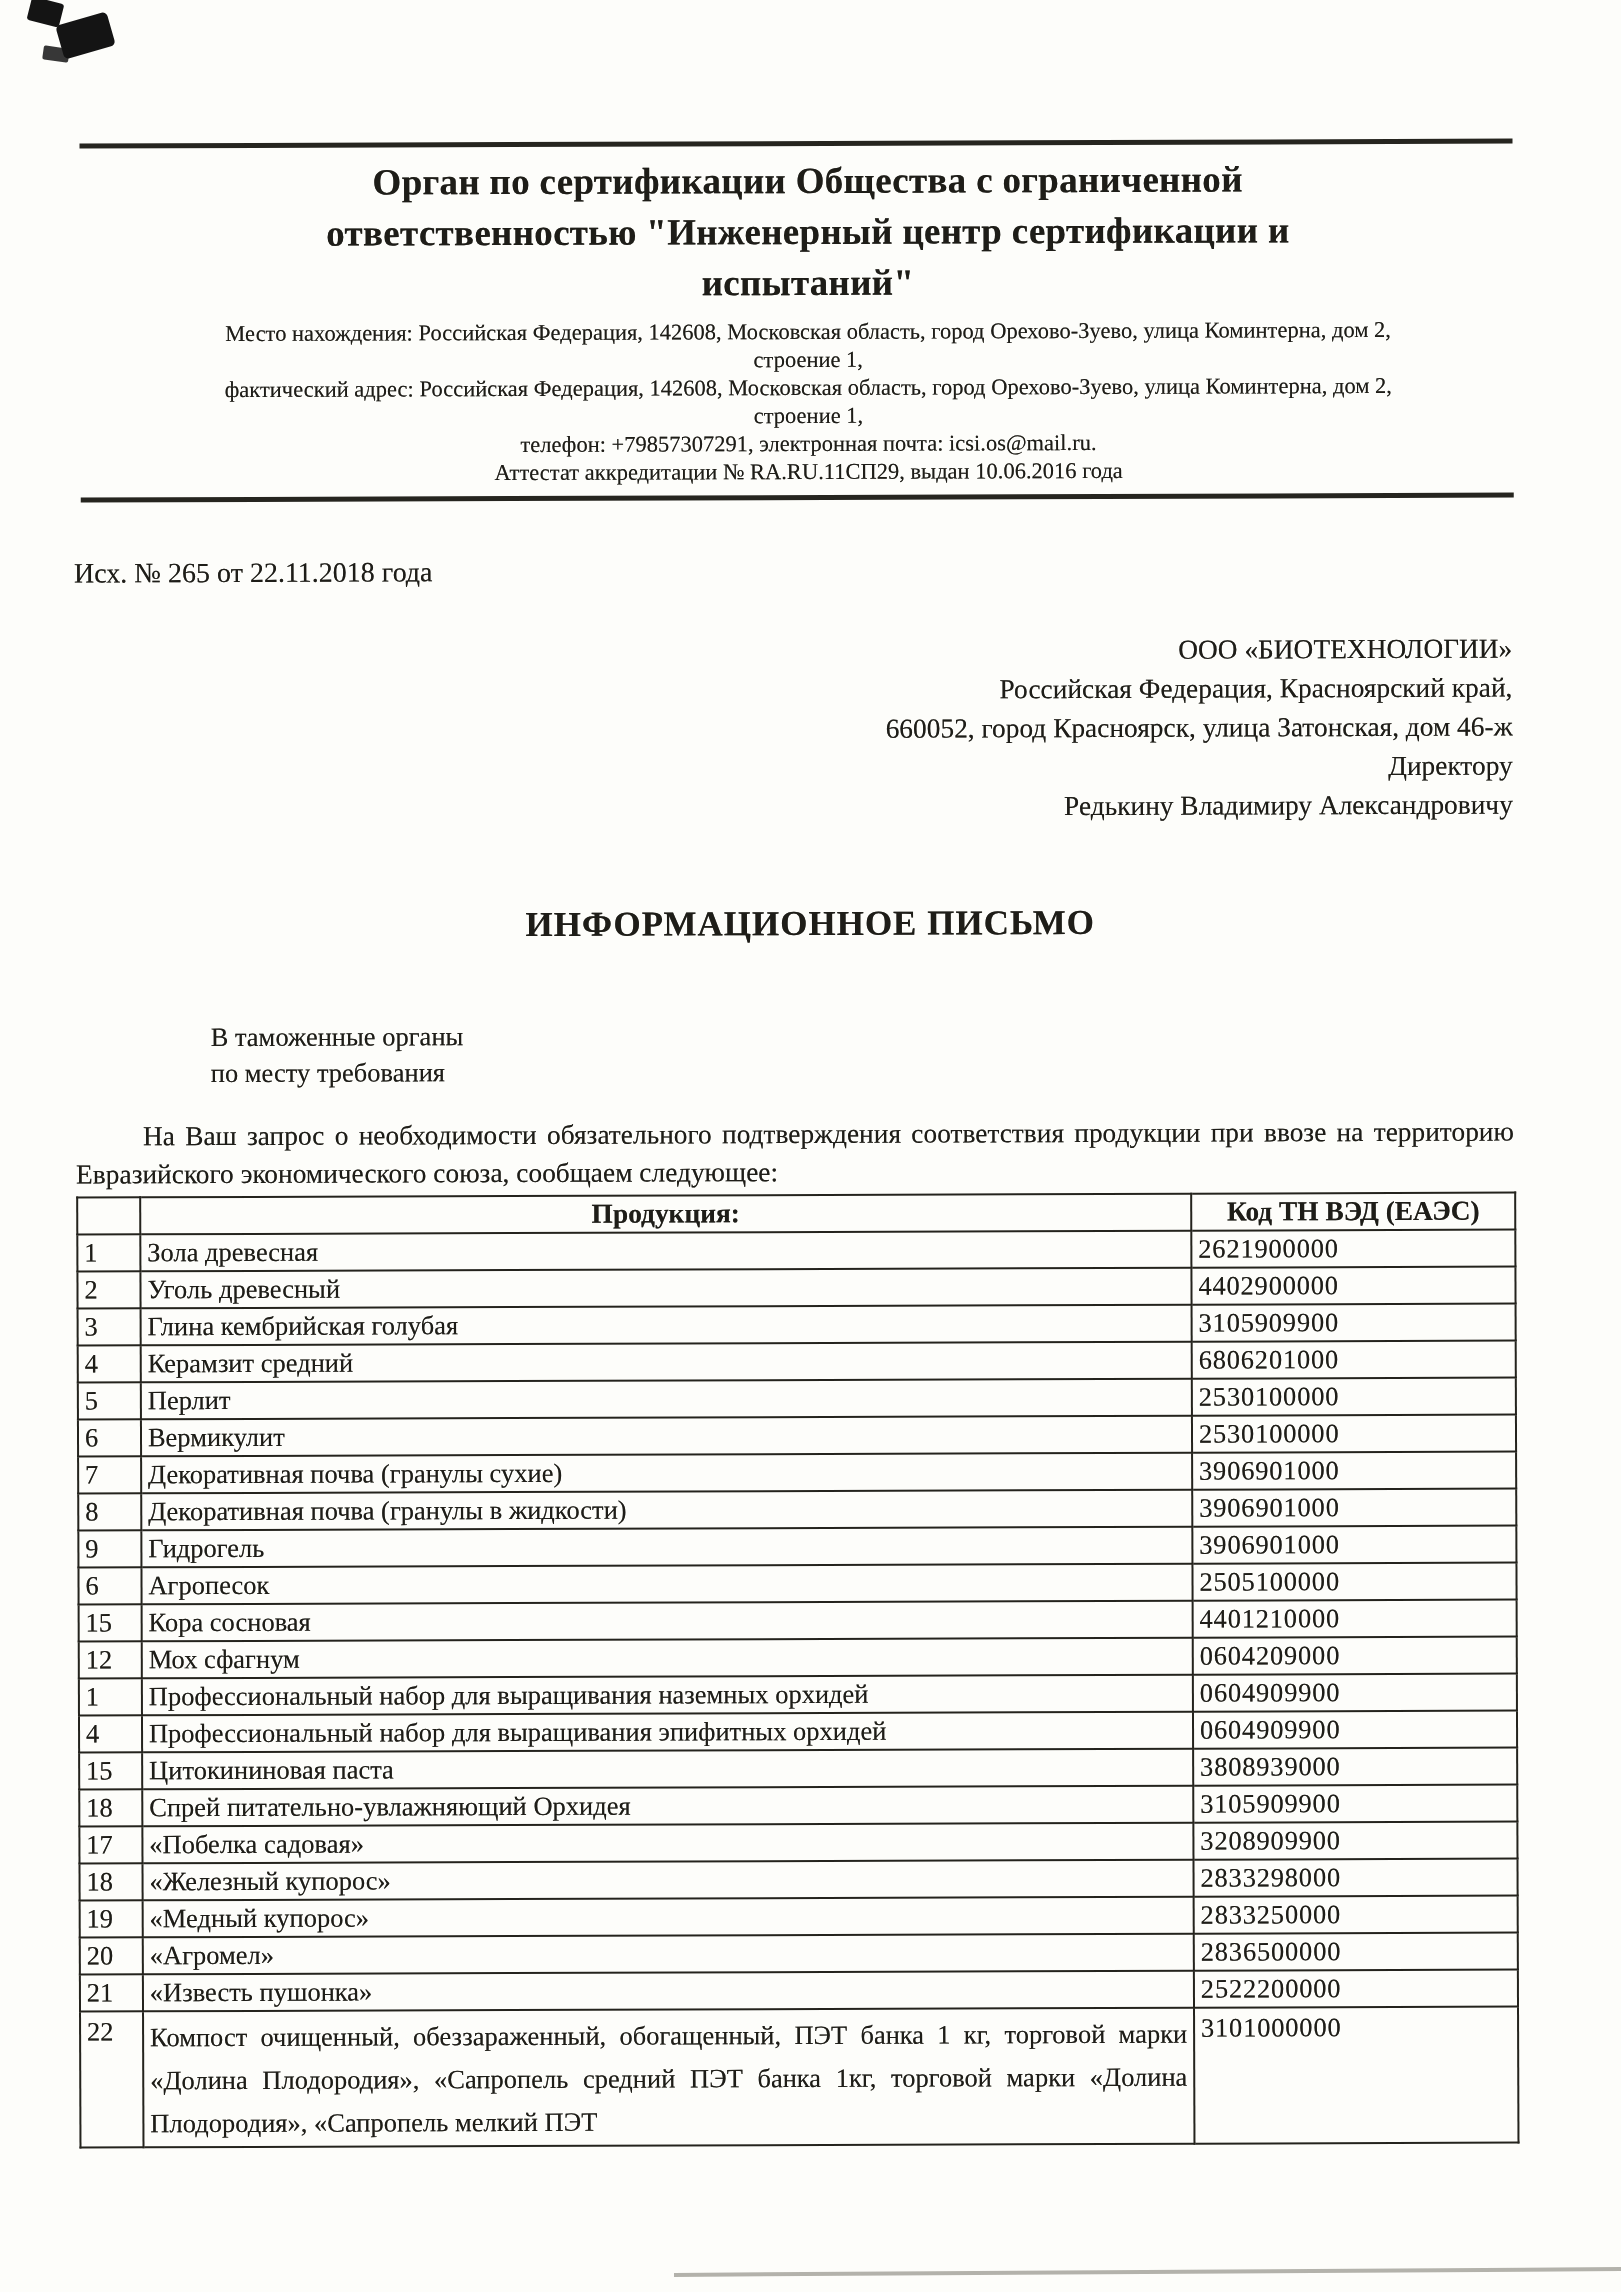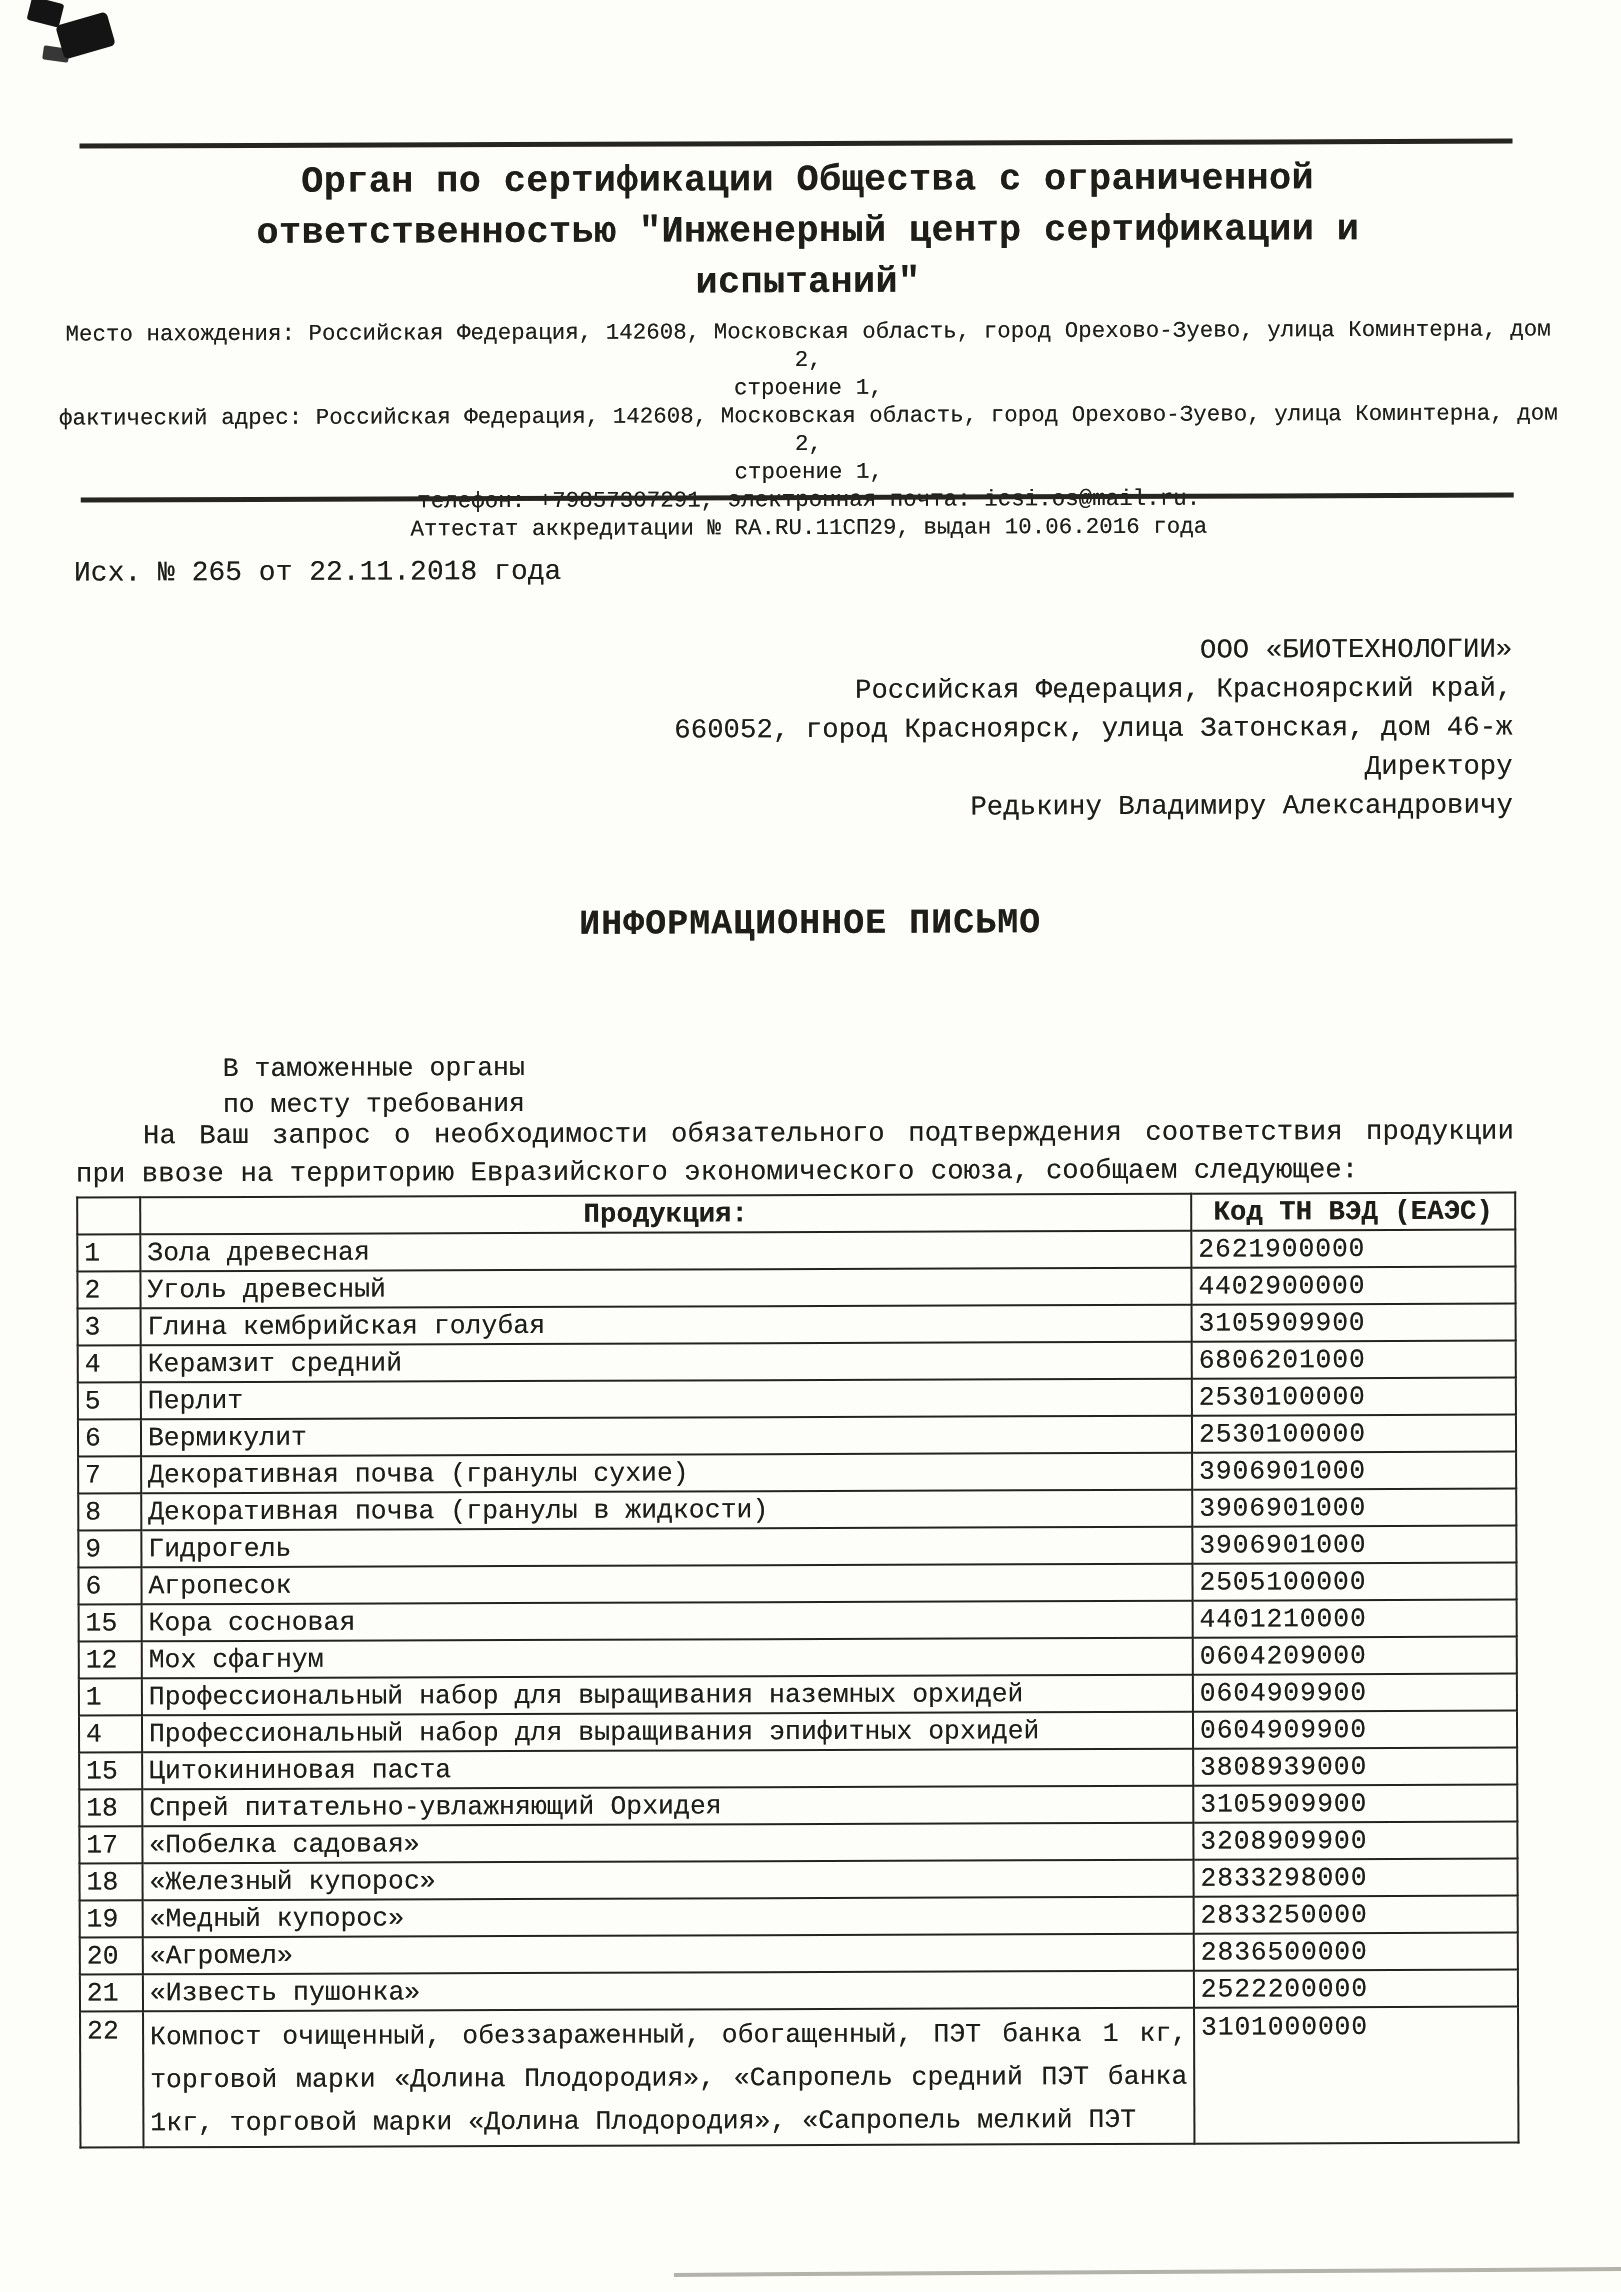--- a/index.html
+++ b/index.html
@@ -1,21 +1,21 @@
 <!DOCTYPE html>
 <html lang="ru"><head>
 <meta charset="utf-8">
 <style>
   html,body{margin:0;padding:0;background:#e8e8e4;}
   .page{
     position:relative;
     width:1621px;height:2293px;
     background:#fdfdfa;
     overflow:hidden;
-    font-family:Liberation Mono, monospace;
+    font-family:Liberation Serif, serif;
     color:#1e1d18;
   }
   .doc{
     position:absolute;inset:0;
     transform:rotate(-0.2deg);
     text-shadow:0 0 0.6px rgba(40,38,30,0.65);
   }
   
   .mark{position:absolute;background:#141414;}
   .mark1{left:29px;top:0px;width:33px;height:23.5px;transform:rotate(14deg);border-radius:2.9px;}
@@ -41,22 +41,22 @@
   .recipient{
     position:absolute;top:632px;right:107px;width:882px;
     text-align:right;font-size:27.4px;line-height:39px;
   }
   
   .letter-title{
     position:absolute;top:904px;left:59px;width:1504px;
     text-align:center;font-weight:bold;font-size:35px;letter-spacing:1px;
   }
   .addressee{
-    position:absolute;top:1017px;left:223px;
-    font-size:26.5px;line-height:36px;margin-top:32px;
+    position:absolute;top:1017px;left:211px;
+    font-size:26.5px;line-height:36px;
   }
   .intro{
     position:absolute;top:1115px;left:76px;width:1438px;
     font-size:27.4px;line-height:38px;text-align:justify;text-indent:67px;
   }
   
   table.products{
     position:absolute;top:1194px;left:76px;
     width:1438px;border-collapse:collapse;table-layout:fixed;
   }

